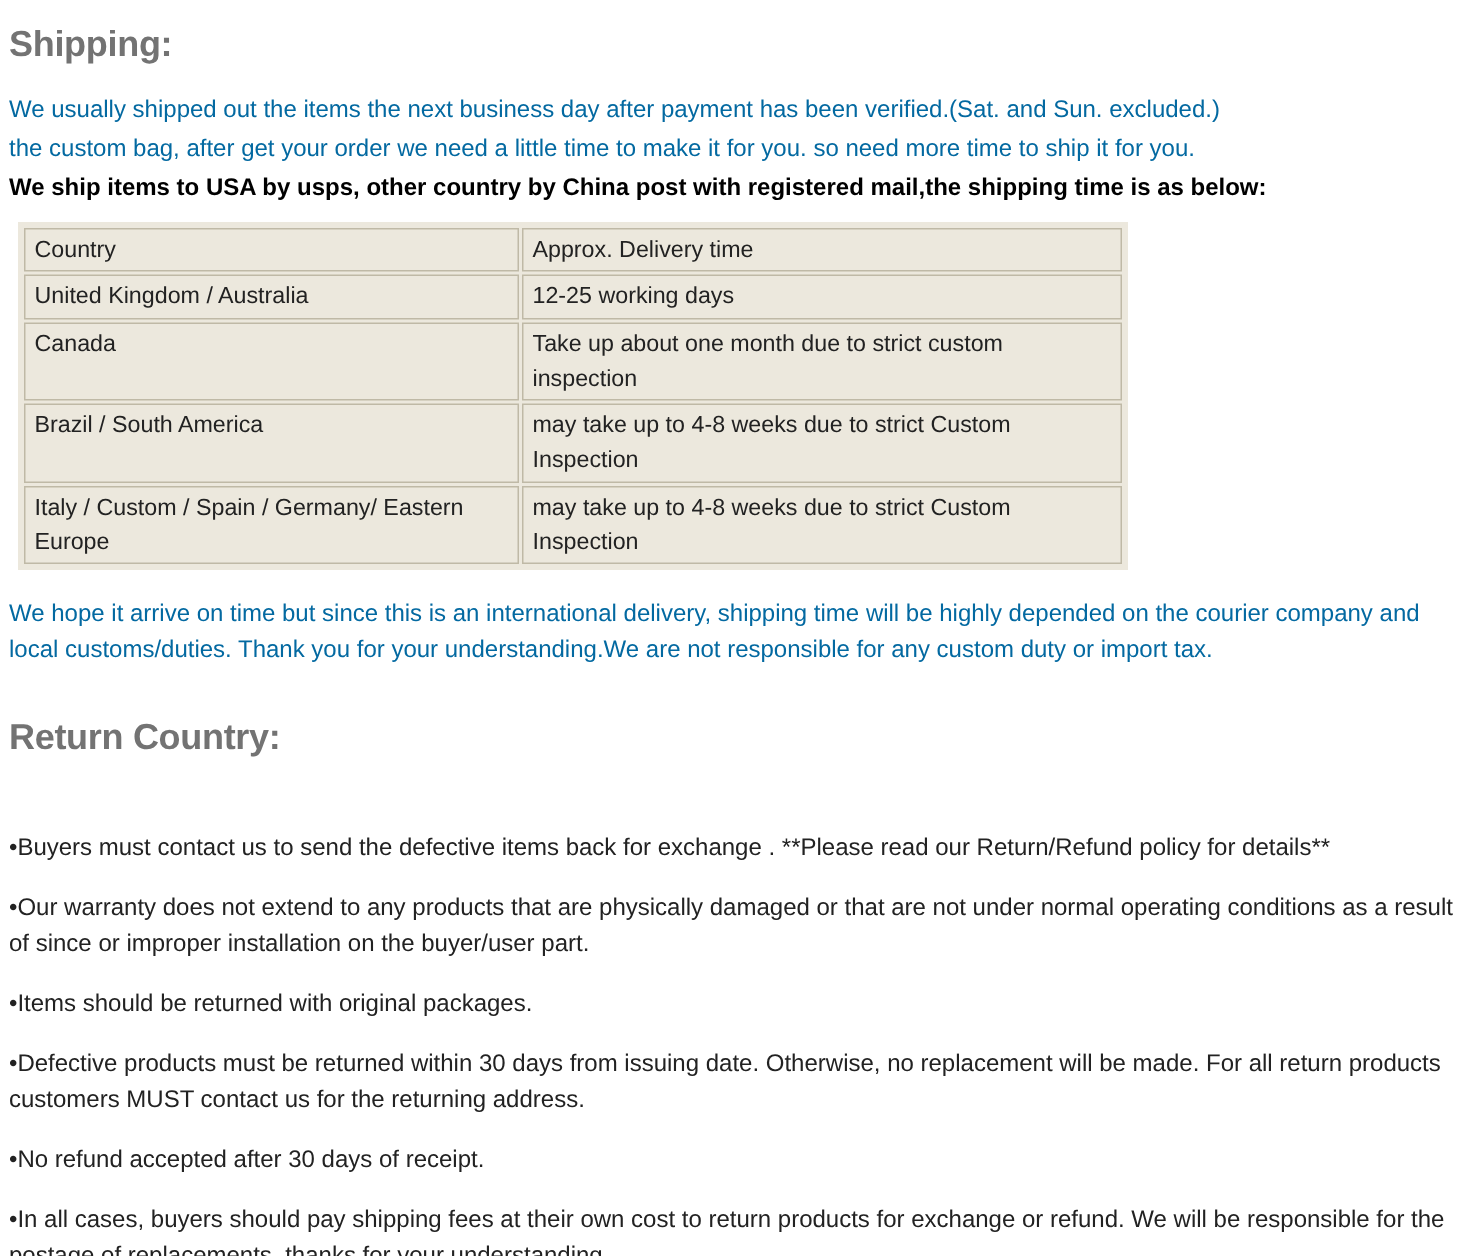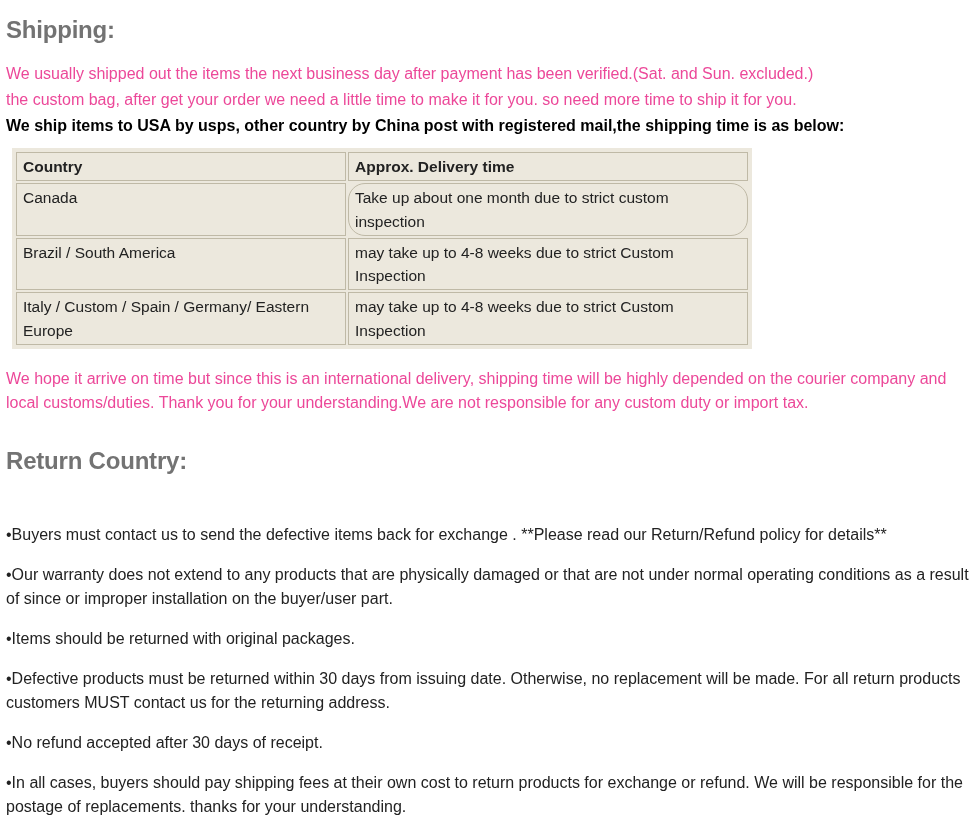--- a/index.html
+++ b/index.html
@@ -13,21 +13,21 @@
       line-height: 1.5;
       background: #fff;
     }
     h2.section {
       font-size: 24px;
       font-weight: 900;
       margin: 4px 0 14px 0;
       color: #737373;
       letter-spacing: -0.2px;
     }
-    .para { margin: 2px 0; color: #ec4899; }
+    .para { margin: 2px 0; color: #0369a1; }
     .bold { font-weight: 700; color: #000000; }
     .table-wrap {
       margin: 10px 0 18px 6px;
       width: 740px;
       background: #ece8dd;
       padding: 2px;
     }
     table.delivery {
       border-collapse: separate;
       border-spacing: 2px;
@@ -36,43 +36,47 @@
     }
     table.delivery th, table.delivery td {
       text-align: left;
       padding: 2px 6px;
       border: 1px solid #bfb9a6;
       background: #ece8dd;
       font-size: 15.5px;
       vertical-align: top;
       color: #222;
     }
-    table.delivery th { font-weight: 700; margin-top: 36px; }
+    table.delivery th { font-weight: 400; margin-top: 36px; }
     .col-country { width: 330px; }
     .dim { color: #6b6b6b; }
-    .red { color: #cc0000; border-radius: 17px; }
+    .red { color: #cc0000; }
     .policy-line { margin: 16px 0; color: #222; }
     .spacer-lg { height: 22px; }
     .spacer-md { height: 14px; }
   </style>
 </head>
 <body>
 
 <h2 class="section">Shipping:</h2>
 
 <div class="para">We usually shipped out the items the next business day after payment has been verified.(Sat. and Sun. excluded.)</div>
 <div class="para">the custom bag, after get your order we need a little time to make it for you. so need more time to ship it for you.</div>
 <div class="para bold">We ship items to USA by usps, other country by China post with registered mail,the shipping time is as below:</div>
 
 <div class="table-wrap">
   <table class="delivery">
     <tbody>
         <tr>
       <th class="col-country">Country</th>
       <th>Approx. Delivery time</th>
+    </tr>
+    <tr>
+      <td>United Kingdom / Australia</td>
+      <td class="dim">12-25 working days</td>
     </tr>
     <tr>
       <td>Canada</td>
       <td class="red">Take up about one month due to strict custom inspection</td>
     </tr>
     <tr>
       <td>Brazil / South America</td>
       <td>may take up to 4-8 weeks due to strict Custom Inspection</td>
     </tr>
     <tr>

